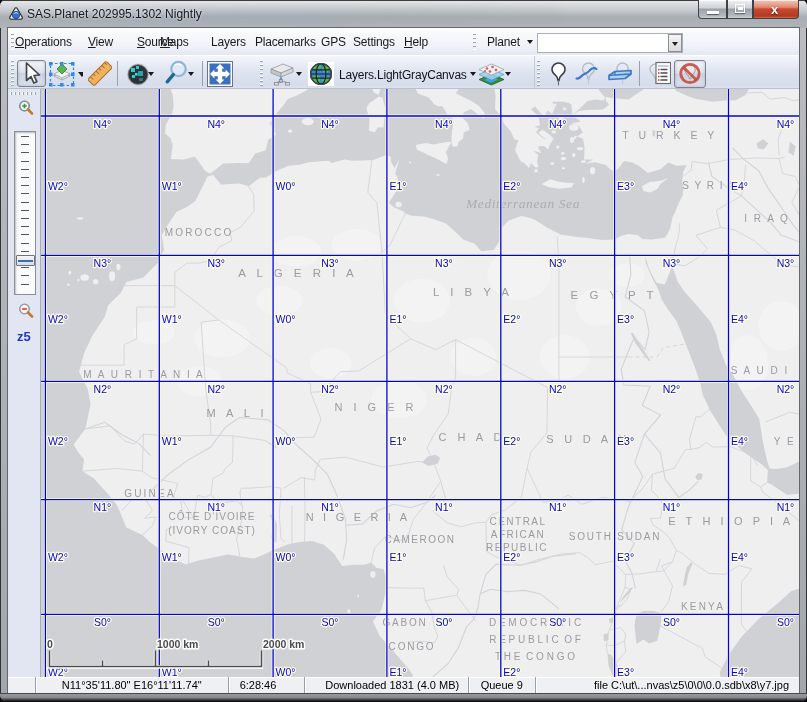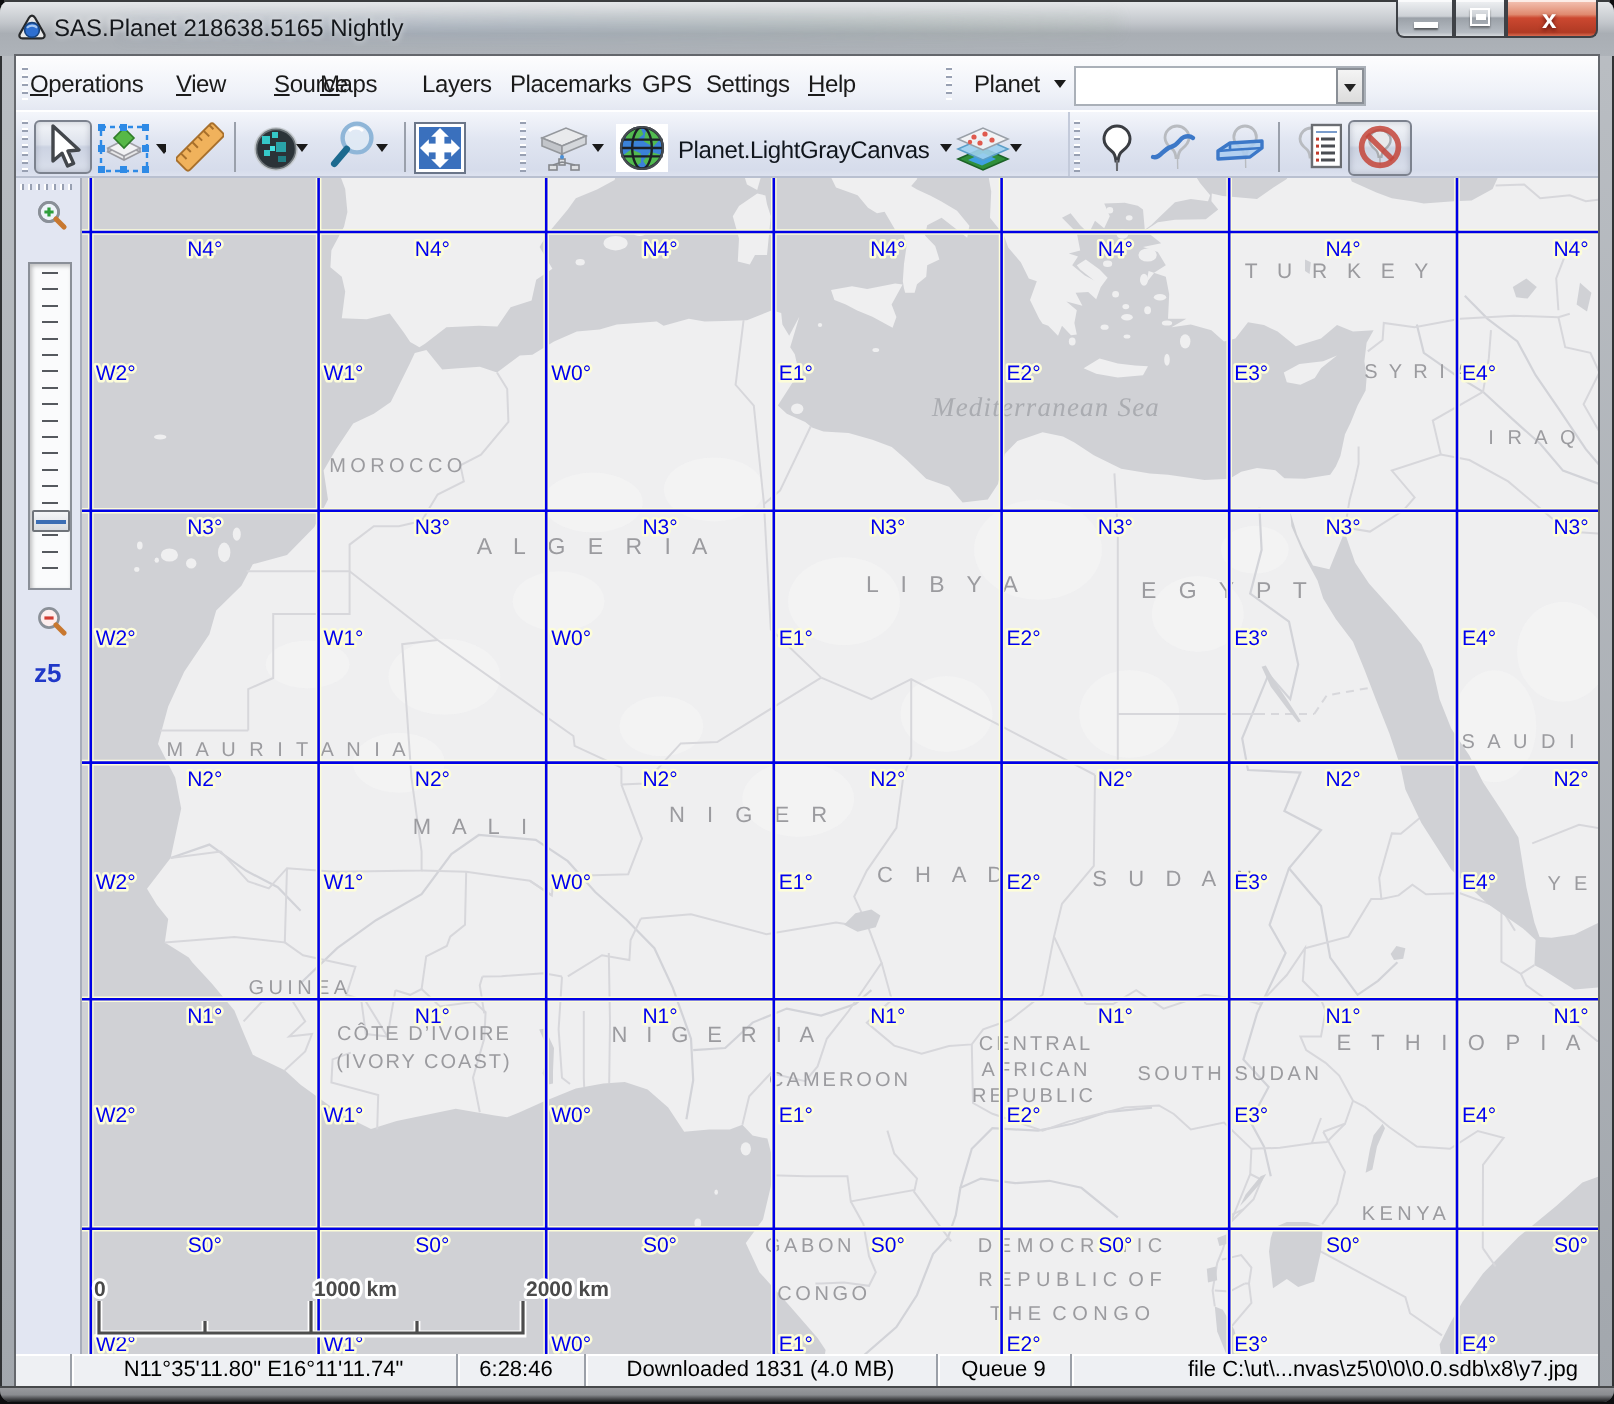--- a/index.html
+++ b/index.html
@@ -19,21 +19,21 @@
 <div id="win"></div>
 <div style="position:absolute;left:0;top:0;width:807px;height:28px;border-radius:6px 6px 0 0;background:linear-gradient(#e8eaec,#c3c7cc 40%,#a9aeb4 60%,#aeb3b9)"></div>
 <div style="position:absolute;left:60px;top:4px;width:500px;height:20px;background:radial-gradient(ellipse at 30% 50%,rgba(140,160,190,.25),transparent 60%),radial-gradient(ellipse at 75% 40%,rgba(150,170,150,.22),transparent 55%);filter:blur(3px)"></div>
 <div style="position:absolute;left:2px;top:0;width:803px;height:1px;background:#3a3c3e"></div>
 <div style="position:absolute;left:9px;top:7px"><svg width="14" height="14" viewBox="0 0 14 14">
       <path d="M7 0.8 C7.6 0.8 8.1 1.2 8.5 1.9 L13 9.8 C13.7 11 13.1 12.2 11.7 12.2 L2.3 12.2 C0.9 12.2 0.3 11 1 9.8 L5.5 1.9 C5.9 1.2 6.4 0.8 7 0.8 Z" fill="#e8e8e8" stroke="#26282a" stroke-width="1.1"></path>
       <circle cx="7" cy="8" r="3.7" fill="#2e6fd0"></circle>
       <path d="M4.4 6.9 a3.7 3.7 0 0 1 5.2-0.1" stroke="#a8c8f0" stroke-width="1.1" fill="none"></path>
       <circle cx="7" cy="8" r="3.7" fill="none" stroke="#16437e" stroke-width="0.8"></circle>
     </svg></div>
-<div id="titletxt">SAS.Planet 218638.5165 Nightly</div>
+<div id="titletxt">SAS.Planet 202995.1302 Nightly</div>
 <div class="wbtn" style="left:698px;width:29px;border-radius:0 0 0 4px">
     <div style="position:absolute;left:8px;top:11px;width:12px;height:3px;background:#fff;box-shadow:0 1px 1px rgba(0,0,0,.5)"></div>
   </div>
 <div class="wbtn" style="left:727px;width:26px">
     <div style="position:absolute;left:7px;top:4px;width:10px;height:9px;border:1.5px solid #fff;box-shadow:0 1px 1px rgba(0,0,0,.4)"></div>
     <div style="position:absolute;left:9.5px;top:7px;width:5px;height:3px;background:#fff"></div>
   </div>
 <div class="wbtn" style="left:753px;width:46px;border-radius:0 0 4px 0;background:linear-gradient(#f5c6b8,#e08a70 40%,#cc4830 50%,#b03a24 90%,#d86a50)">
     <div style="position:absolute;left:17px;top:2px;color:#fff;font-size:13px;font-weight:bold;text-shadow:0 1px 2px rgba(60,0,0,.8)">x</div>
   </div>
@@ -147,21 +147,21 @@
         <path d="M3.4 15.7 l4.3-3.1 4.7 2.1 0 4.7 -3.6 2.6 a10.5 10.5 0 0 1-5.4-6.3 Z"></path>
         <path d="M17.2 13.9 l5.6 1.6 a10.5 10.5 0 0 1-6.6 6.7 l-2.6-3.7 Z"></path>
       </g>
       <g stroke="#1c2126" stroke-width="1.2" fill="none">
         <ellipse cx="13" cy="12" rx="4.9" ry="10.4"></ellipse>
         <circle cx="13" cy="12" r="10.4"></circle>
         <path d="M2.7 7.8 h20.6 M2.7 16.2 h20.6 M2.6 12 h20.8"></path>
       </g>
       <circle cx="13" cy="12" r="10.5" fill="none" stroke="#464c52" stroke-width="1.1"></circle>
     </svg></div>
-<div style="position:absolute;left:339px;top:68px;font-size:12px;letter-spacing:-0.2px;color:#10151c">Planet.LightGrayCanvas</div>
+<div style="position:absolute;left:339px;top:68px;font-size:12px;letter-spacing:-0.2px;color:#10151c">Layers.LightGrayCanvas</div>
 <div style="position:absolute;left:470px;top:72px;width:0;height:0;border-left:3.5px solid transparent;border-right:3.5px solid transparent;border-top:4px solid #1a1a1a"></div>
 <div style="position:absolute;left:478px;top:63px"><svg width="27" height="23" viewBox="0 0 27 23">
       <path d="M1 16.5 L13.5 11 L26 16.5 L13.5 22 Z" fill="#2f8f3a" stroke="#1c6228" stroke-width="0.8"></path>
       <path d="M6 17 L13.5 13.5 L20 16.5 L13 19.8 Z" fill="#3fa0e0"></path>
       <path d="M1 11.5 L13.5 6 L26 11.5 L13.5 17 Z" fill="#9fd0f0" fill-opacity="0.9" stroke="#5b9ec7" stroke-width="0.8"></path>
       <path d="M1 6.5 L13.5 1 L26 6.5 L13.5 12 Z" fill="#f3f4f6" fill-opacity="0.92" stroke="#9aa0a8" stroke-width="0.8"></path>
       <g fill="#e05a4e">
         <circle cx="9" cy="5.5" r="1.3"></circle>
         <circle cx="14.5" cy="4" r="1.3"></circle>
         <circle cx="18" cy="7" r="1.3"></circle>
@@ -513,15 +513,15 @@
   </div>
 <div style="position:absolute;left:18px;top:303px"><svg width="16" height="17" viewBox="0 0 16 17">
       <circle cx="6.5" cy="6" r="4.8" fill="#fdeeee" stroke="#8a9098" stroke-width="1.3"></circle>
       <path d="M4.2 6 h4.6" stroke="#d23c32" stroke-width="1.6"></path>
       <path d="M10 9.5 L14 13.5" stroke="#c87830" stroke-width="2.6" stroke-linecap="round"></path>
     </svg></div>
 <div style="position:absolute;left:17px;top:329px;font-size:13px;font-weight:bold;color:#2038c8">z5</div>
 <div class="statusbar"></div>
 <div class="scell" style="left:35px;width:192.5px">N11°35'11.80" E16°11'11.74"</div>
 <div class="scell" style="left:227.5px;width:60px">6:28:46</div>
-<div class="scell" style="left:292px;width:175.5px">Downloaded 1831 (4.0 MB)</div>
+<div class="scell" style="left:304px;width:175.5px">Downloaded 1831 (4.0 MB)</div>
 <div class="scell" style="left:467.5px;width:67.5px">Queue 9</div>
 <div class="scell" style="left:535px;width:312px">file C:\ut\...nvas\z5\0\0\0.0.sdb\x8\y7.jpg</div>
 <div class="botband"></div>
 </body></html>

